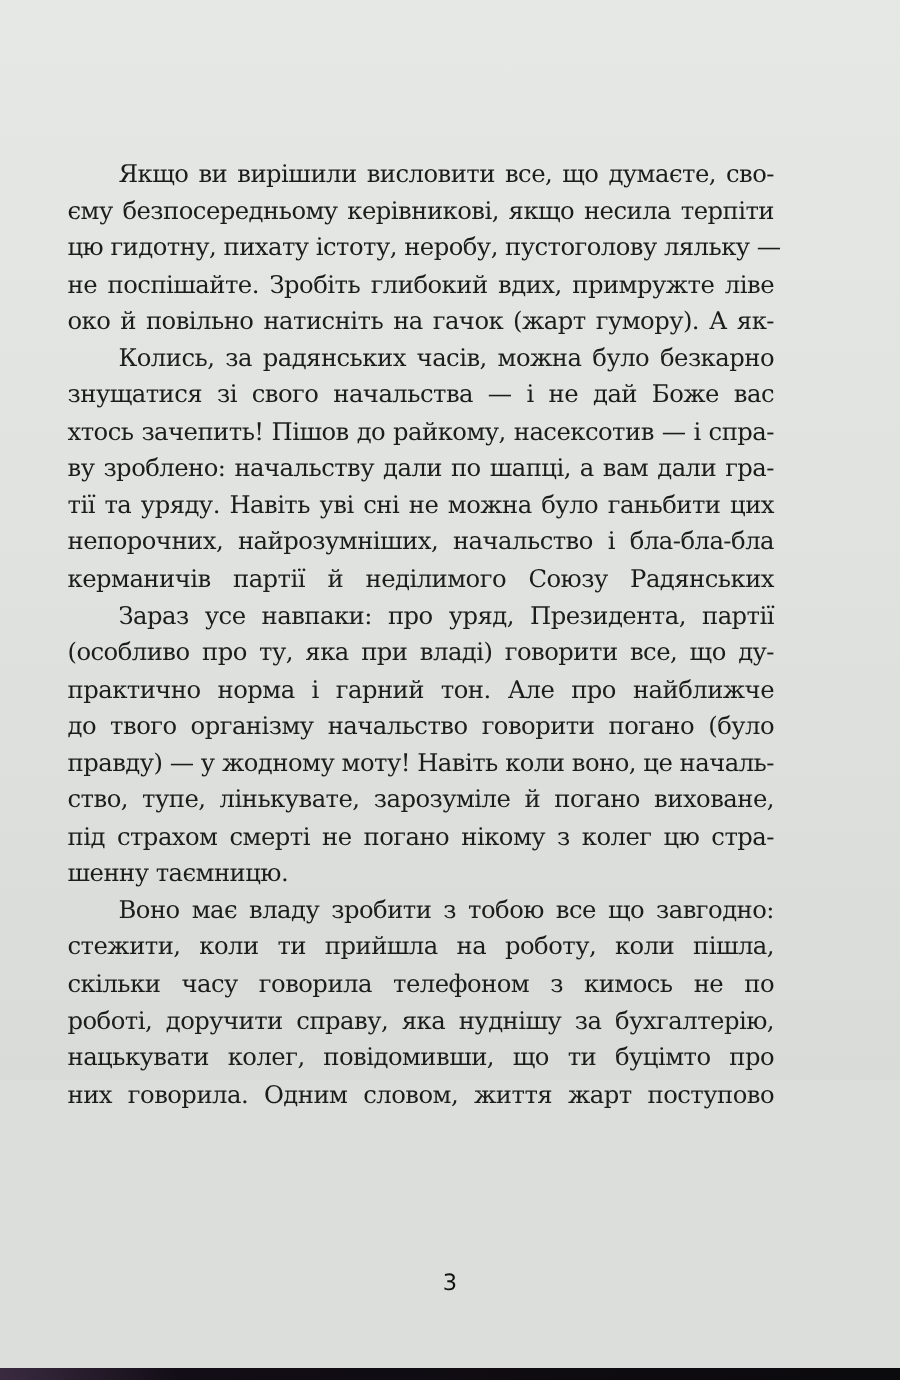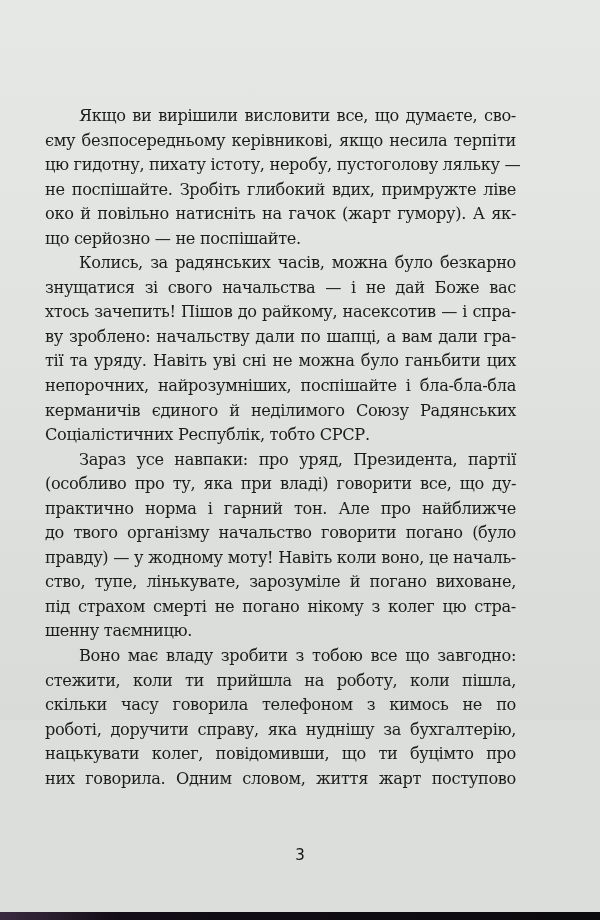--- a/index.html
+++ b/index.html
@@ -69,32 +69,30 @@
 
 <div class="page">
   <div class="text-block">
 
     <div>
       <span class="line indent">Якщо ви вирішили висловити все, що думаєте, сво-</span>
       <span class="line">єму безпосередньому керівникові, якщо несила терпіти</span>
       <span class="line">цю гидотну, пихату істоту, неробу, пустоголову ляльку —</span>
       <span class="line">не поспішайте. Зробіть глибокий вдих, примружте ліве</span>
       <span class="line">око й повільно натисніть на гачок (жарт гумору). А як-</span>
-      <span class="line last">що серйозно — не поспішайте.</span>
     </div>
 
     <div>
       <span class="line indent">Колись, за радянських часів, можна було безкарно</span>
       <span class="line">знущатися зі свого начальства — і не дай Боже вас</span>
       <span class="line">хтось зачепить! Пішов до райкому, насексотив — і спра-</span>
       <span class="line">ву зроблено: начальству дали по шапці, а вам дали гра-</span>
       <span class="line">тії та уряду. Навіть уві сні не можна було ганьбити цих</span>
-      <span class="line">непорочних, найрозумніших, поспішайте і бла-бла-бла</span>
-      <span class="line">керманичів єдиного й неділимого Союзу Радянських</span>
-      <span class="line last">Соціалістичних Республік, тобто СРСР.</span>
+      <span class="line">непорочних, найрозумніших, начальство і бла-бла-бла</span>
+      <span class="line">керманичів партії й неділимого Союзу Радянських</span>
     </div>
 
     <div>
       <span class="line indent">Зараз усе навпаки: про уряд, Президента, партії</span>
       <span class="line">(особливо про ту, яка при владі) говорити все, що ду-</span>
       <span class="line">практично норма і гарний тон. Але про найближче</span>
       <span class="line">до твого організму начальство говорити погано (було</span>
       <span class="line">правду) — у жодному моту! Навіть коли воно, це началь-</span>
       <span class="line">ство, тупе, лінькувате, зарозуміле й погано виховане,</span>
       <span class="line">під страхом смерті не погано нікому з колег цю стра-</span>

